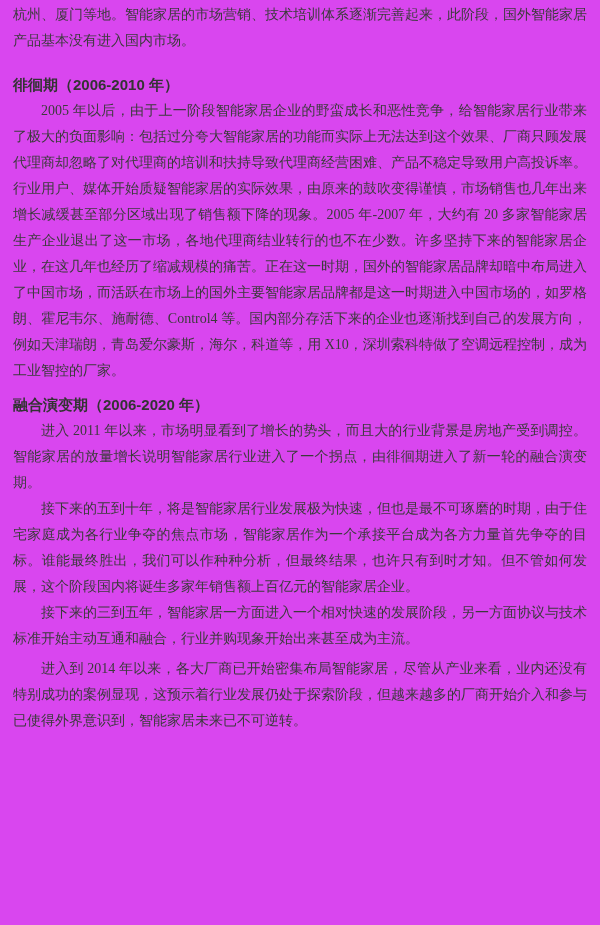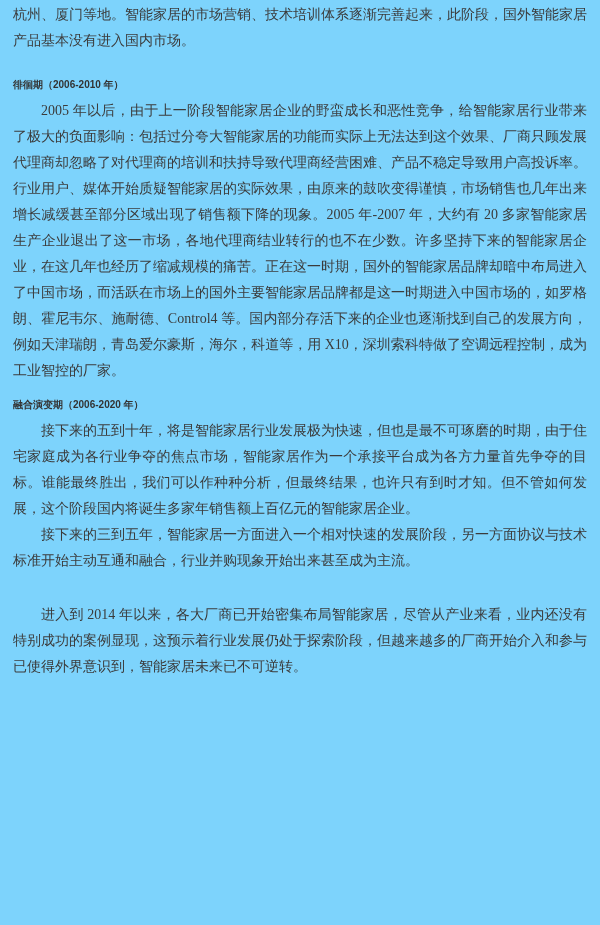--- a/index.html
+++ b/index.html
@@ -10,62 +10,63 @@
   body {
     width: 600px;
     height: 925px;
     overflow: hidden;
   }
   .page {
     box-sizing: border-box;
     width: 600px;
     height: 925px;
     padding: 2px 13px 0 13px;
-    background: #7dd3fc;
+    background: #d946ef;
     font-family: "Liberation Serif", "DejaVu Serif", serif;
     font-size: 14px;
     line-height: 26px;
     color: #3b3b3b;
     text-align: justify;
     text-justify: inter-ideograph;
   }
   .body-text {
     margin: 0;
   }
   .indent {
     text-indent: 2em;
   }
   .heading {
     margin: 0;
     font-family: "Liberation Sans", "DejaVu Sans", sans-serif;
     font-weight: bold;
-    font-size: 10px;
+    font-size: 15px;
     line-height: 26px;
     color: #333333;
     text-align: left;
   }
   .mt-lg  { margin-top: 18px; }
   .mt-sm  { margin-top: 8px; }
   .mt-md  { margin-top: 12px; }
-  .mt-para  { margin-top: 28px; }
+  .mt-para  { margin-top: 4px; }
   .mt-para2 { margin-top: 22px; }
 </style>
 </head>
 <body>
 
 <div class="page">
 
   <p class="body-text">杭州、厦门等地。智能家居的市场营销、技术培训体系逐渐完善起来，此阶段，国外智能家居产品基本没有进入国内市场。</p>
 
   <h3 class="heading mt-lg">徘徊期（2006-2010 年）</h3>
 
   <p class="body-text indent">2005 年以后，由于上一阶段智能家居企业的野蛮成长和恶性竞争，给智能家居行业带来了极大的负面影响：包括过分夸大智能家居的功能而实际上无法达到这个效果、厂商只顾发展代理商却忽略了对代理商的培训和扶持导致代理商经营困难、产品不稳定导致用户高投诉率。行业用户、媒体开始质疑智能家居的实际效果，由原来的鼓吹变得谨慎，市场销售也几年出来增长减缓甚至部分区域出现了销售额下降的现象。2005 年-2007 年，大约有 20 多家智能家居生产企业退出了这一市场，各地代理商结业转行的也不在少数。许多坚持下来的智能家居企业，在这几年也经历了缩减规模的痛苦。正在这一时期，国外的智能家居品牌却暗中布局进入了中国市场，而活跃在市场上的国外主要智能家居品牌都是这一时期进入中国市场的，如罗格朗、霍尼韦尔、施耐德、Control4 等。国内部分存活下来的企业也逐渐找到自己的发展方向，例如天津瑞朗，青岛爱尔豪斯，海尔，科道等，用 X10，深圳索科特做了空调远程控制，成为工业智控的厂家。</p>
 
   <h3 class="heading mt-sm">融合演变期（2006-2020 年）</h3>
 
+  <p class="body-text indent">进入 2011 年以来，市场明显看到了增长的势头，而且大的行业背景是房地产受到调控。智能家居的放量增长说明智能家居行业进入了一个拐点，由徘徊期进入了新一轮的融合演变期。</p>
 
   <p class="body-text indent">接下来的五到十年，将是智能家居行业发展极为快速，但也是最不可琢磨的时期，由于住宅家庭成为各行业争夺的焦点市场，智能家居作为一个承接平台成为各方力量首先争夺的目标。谁能最终胜出，我们可以作种种分析，但最终结果，也许只有到时才知。但不管如何发展，这个阶段国内将诞生多家年销售额上百亿元的智能家居企业。</p>
 
   <p class="body-text indent">接下来的三到五年，智能家居一方面进入一个相对快速的发展阶段，另一方面协议与技术标准开始主动互通和融合，行业并购现象开始出来甚至成为主流。</p>
 
 
   <p class="body-text indent mt-para">进入到 2014 年以来，各大厂商已开始密集布局智能家居，尽管从产业来看，业内还没有特别成功的案例显现，这预示着行业发展仍处于探索阶段，但越来越多的厂商开始介入和参与已使得外界意识到，智能家居未来已不可逆转。</p>
 
 
 

